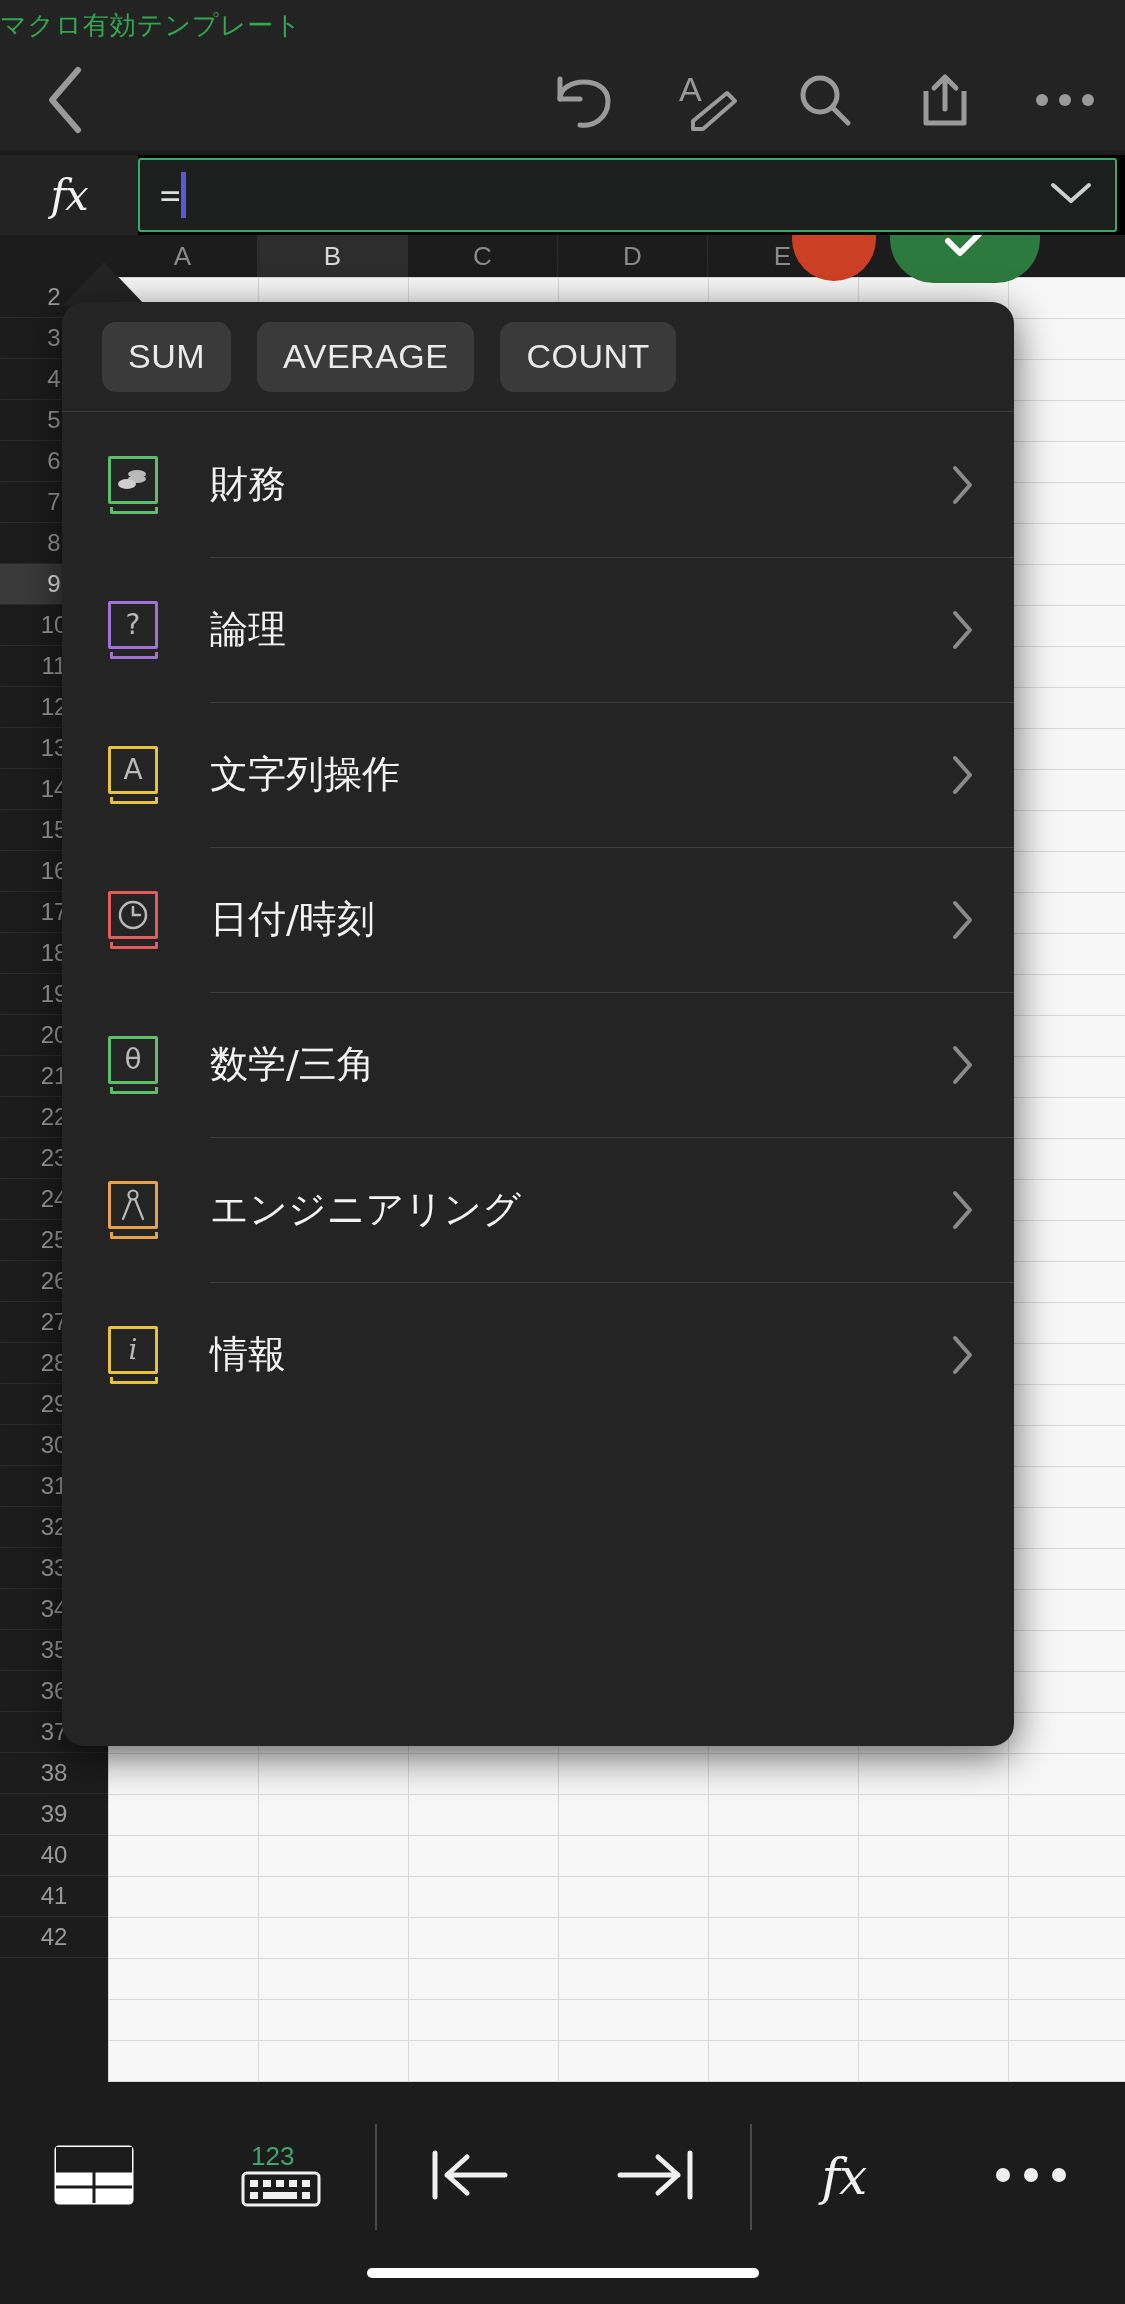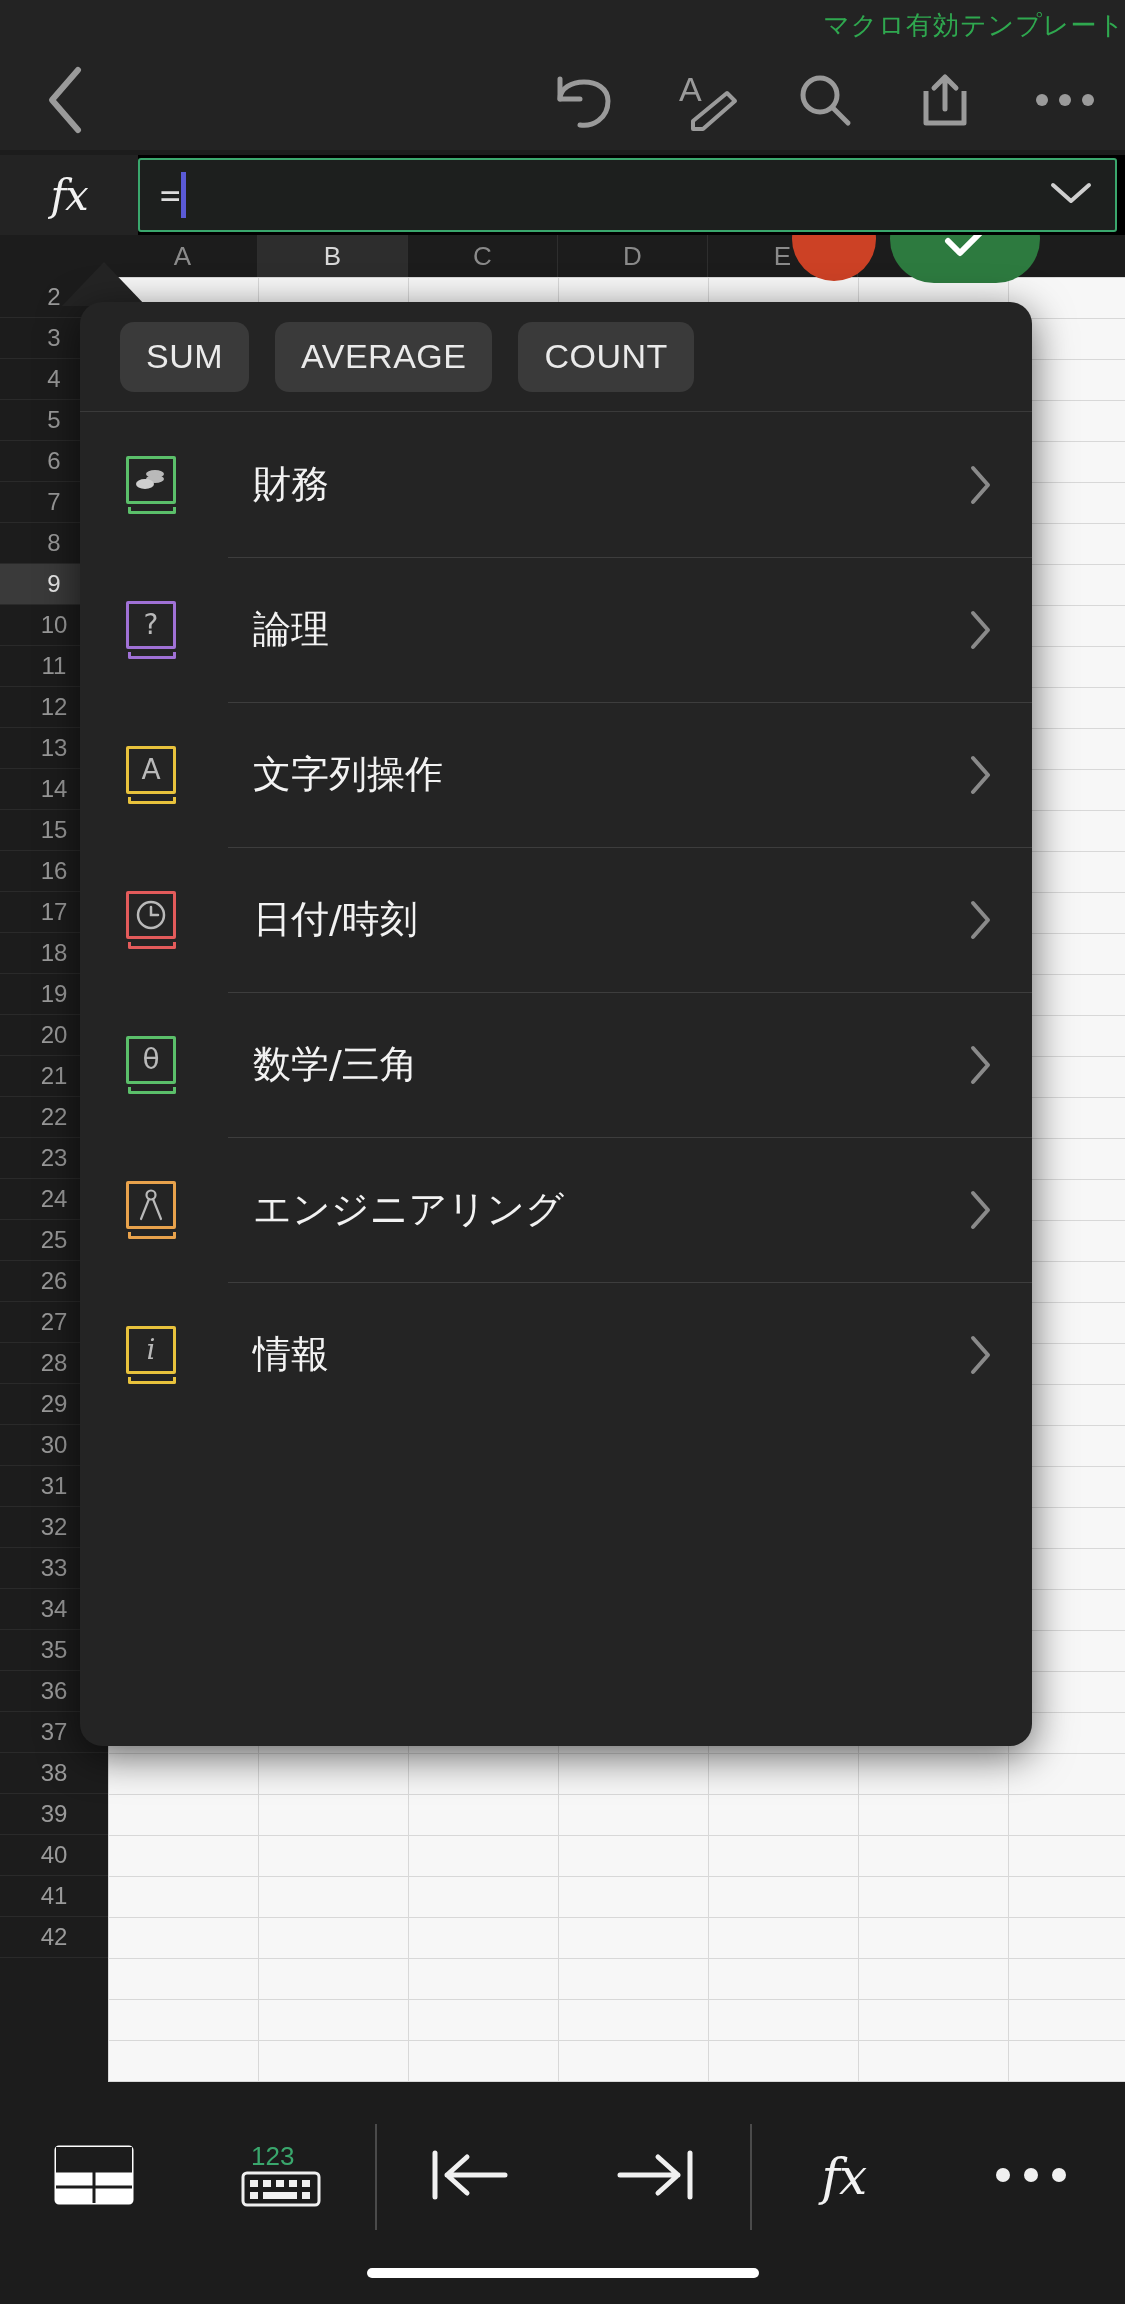--- a/index.html
+++ b/index.html
@@ -8,21 +8,21 @@
     background:#000;
     font-family:"Liberation Sans","DejaVu Sans",sans-serif;
     overflow:hidden;
   }
   #app{ position:relative; width:1125px; height:2304px; background:#1c1c1c; }
 
   
   .titlebar{
     position:absolute; left:0; top:0; width:1125px; height:50px;
     background:#232323;
-    display:flex; align-items:center; justify-content:flex-end;
+    display:flex; align-items:center; justify-content:flex-start;
   }
   .doc-title{
     color:#2fa84f; font-size:26px; letter-spacing:1px;
     font-family:"DejaVu Sans",sans-serif;
   }
 
   
   .navbar{
     position:absolute; left:0; top:50px; width:1125px; height:100px;
     background:#232323;
@@ -109,21 +109,20 @@
   .sel-dot{
     position:absolute; border-radius:50%;
   }
 
   
   .popover{
     position:absolute; left:62px; top:302px; width:952px; height:1444px;
     background:#242424; border-radius:22px;
     box-shadow:0 10px 40px rgba(0,0,0,.6);
     overflow:hidden;
-    margin-left:18px;
   }
   .pop-caret{
     position:absolute; left:62px; top:262px;
     width:0;height:0;
     border-left:42px solid transparent;
     border-right:42px solid transparent;
     border-bottom:44px solid #242424;
   }
   .quickrow{
     height:110px; display:flex; align-items:center;
@@ -134,21 +133,20 @@
     background:#3a3a3a; border-radius:14px;
     height:70px; padding:0 26px;
     display:flex; align-items:center; justify-content:center;
     color:#eaeaea; font-size:34px; letter-spacing:.5px;
   }
   .catlist{ height:1334px; }
   .catrow{
     height:145px; display:flex; align-items:center;
     padding-left:40px; padding-right:36px;
     position:relative;
-    gap:25px;
   }
   .catrow + .catrow::before{
     content:""; position:absolute; left:148px; right:0; top:0;
     height:1px; background:#3d3d3d;
   }
   .cat-icon{ width:62px; display:flex; align-items:center; justify-content:center; }
   .cat-label{
     flex:1; color:#f2f2f2; font-size:38px; padding-left:46px;
     font-family:"DejaVu Sans",sans-serif;
   }

